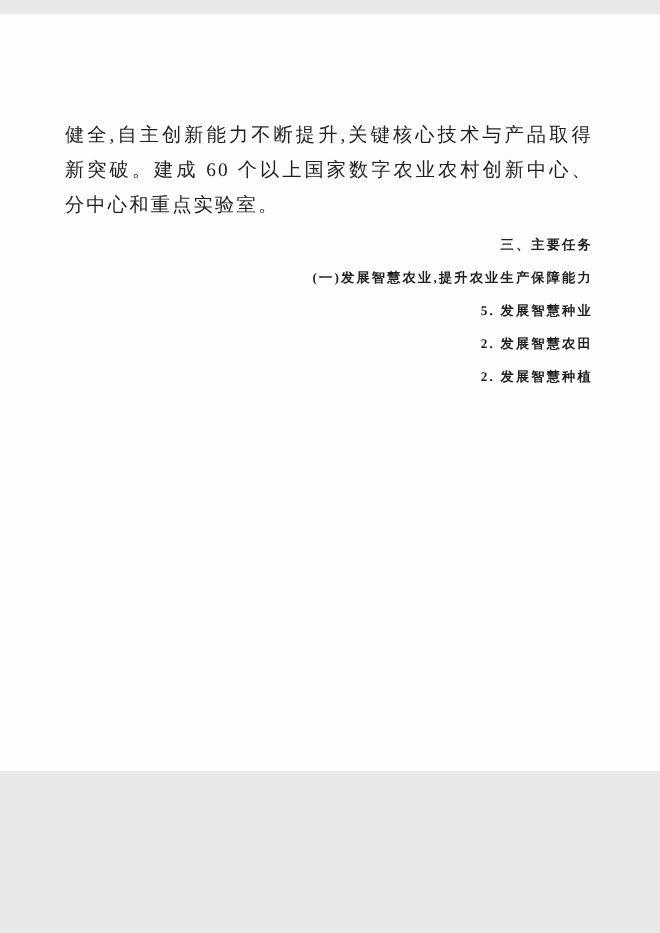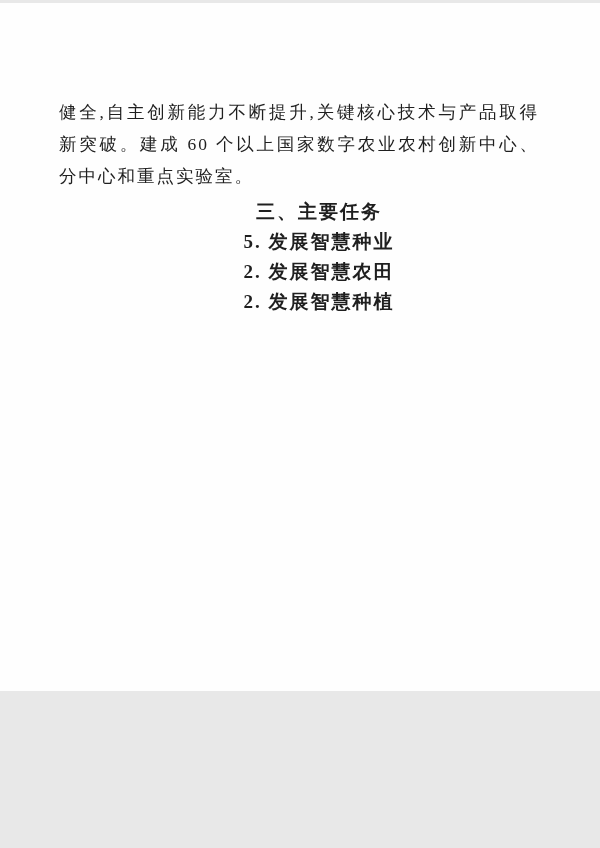--- a/index.html
+++ b/index.html
@@ -4,21 +4,21 @@
 <style>
   html, body {
     margin: 0;
     padding: 0;
     background: #e8e8e8;
   }
   .page {
     position: relative;
     width: 600px;
     height: 688px;
-    margin: 3px auto;
+    margin: 13px auto;
     background: #fefefe;
     overflow: hidden;
     font-family: "Liberation Serif", "DejaVu Serif", serif;
     color: #1f1f1f;
   }
   .content {
     position: absolute;
     top: 93px;
     left: 59px;
     width: 480px;
@@ -33,26 +33,26 @@
   }
   .para.intro {
     line-height: 32px;
     text-indent: 0;
   }
   .para.body-text {
     text-indent: 2.6em;
   }
   .heading {
     margin: 0;
-    font-size: 19px;
+    font-size: 12px;
     line-height: 30px;
     letter-spacing: 2px;
     font-weight: bold;
     text-indent: 2.1em;
-    text-align: center;
+    text-align: right;
   }
   .heading.level-1 {
     margin-top: 5px;
   }
   .footer-pagenum {
     position: absolute;
     top: 760px;
     right: 82px;
     font-size: 13px;
     letter-spacing: 3px;
@@ -63,20 +63,21 @@
 </head>
 <body>
 
 <div class="page">
   <div class="content">
 
     <p class="para intro">健全,自主创新能力不断提升,关键核心技术与产品取得新突破。建成 60 个以上国家数字农业农村创新中心、分中心和重点实验室。</p>
 
     <h2 class="heading level-1">三、主要任务</h2>
 
+    <h3 class="heading">(一)发展智慧农业,提升农业生产保障能力</h3>
 
     <h4 class="heading">5. 发展智慧种业</h4>
 
 
     <h4 class="heading">2. 发展智慧农田</h4>
 
 
     <h4 class="heading">2. 发展智慧种植</h4>
 
   </div>

